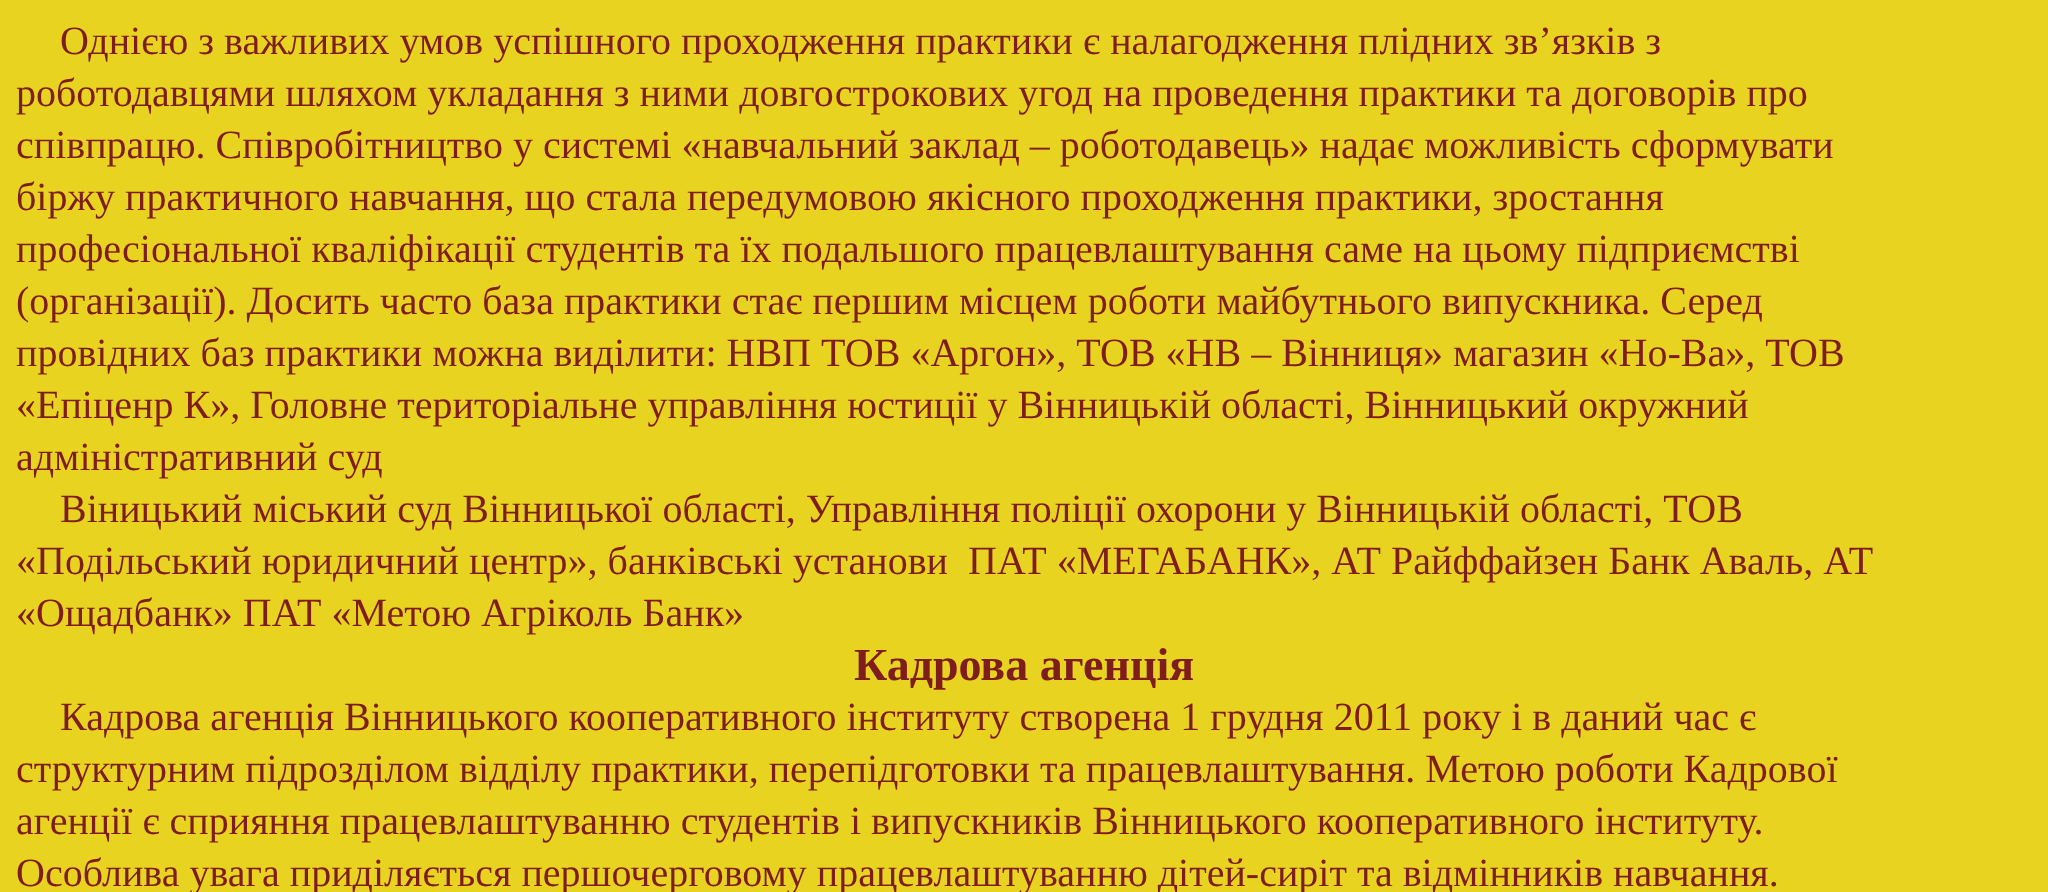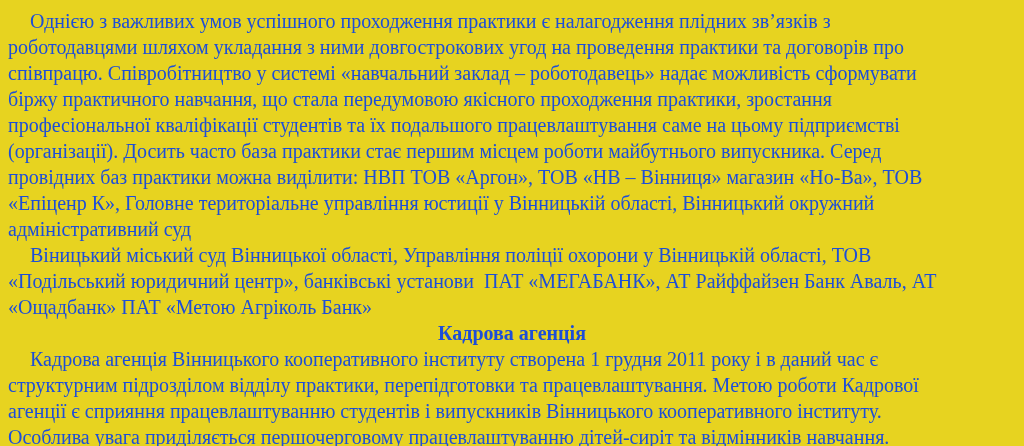--- a/index.html
+++ b/index.html
@@ -21,31 +21,31 @@
   .para {
     margin: 0;
     font-size: 20px;
     line-height: 26px;
     white-space: pre;          
     text-indent: 22px;         
     letter-spacing: 0px;
   }
   .heading {
     margin: 0;
-    font-size: 20px;
+    font-size: 23px;
     line-height: 26px;
     font-weight: bold;
     text-align: center;
     white-space: pre;
   }
 </style>
 </head>
 <body style="background: rgb(231, 211, 32);">
 
-<div class="page" style="color: #1d4ed8;">
+<div class="page" style="color: #7f1d1d;">
   <p class="para">Однією з важливих умов успішного проходження практики є налагодження плідних зв’язків з
 роботодавцями шляхом укладання з ними довгострокових угод на проведення практики та договорів про
 співпрацю. Співробітництво у системі «навчальний заклад – роботодавець» надає можливість сформувати
 біржу практичного навчання, що стала передумовою якісного проходження практики, зростання
 професіональної кваліфікації студентів та їх подальшого працевлаштування саме на цьому підприємстві
 (організації). Досить часто база практики стає першим місцем роботи майбутнього випускника. Серед
 провідних баз практики можна виділити: НВП ТОВ «Аргон», ТОВ «НВ – Вінниця» магазин «Но-Ва», ТОВ
 «Епіценр К», Головне територіальне управління юстиції у Вінницькій області, Вінницький окружний
 адміністративний суд</p>
   <p class="para">Віницький міський суд Вінницької області, Управління поліції охорони у Вінницькій області, ТОВ

